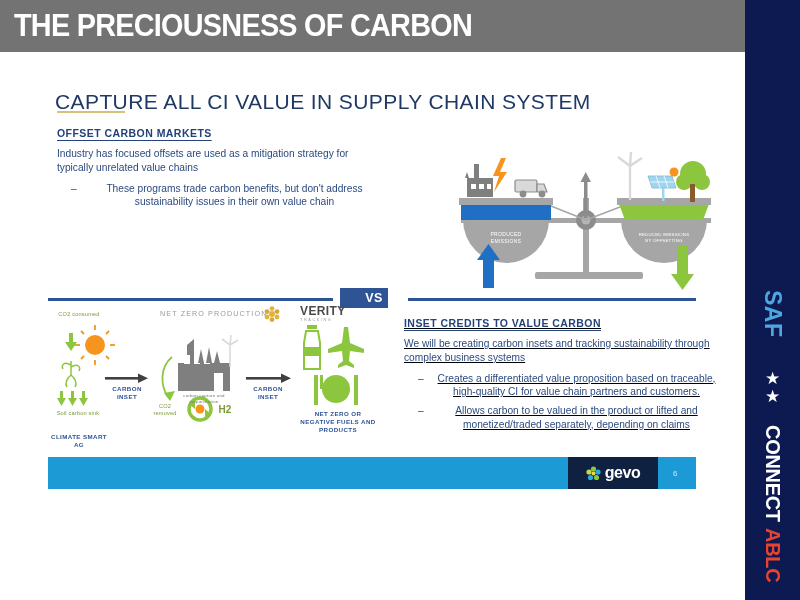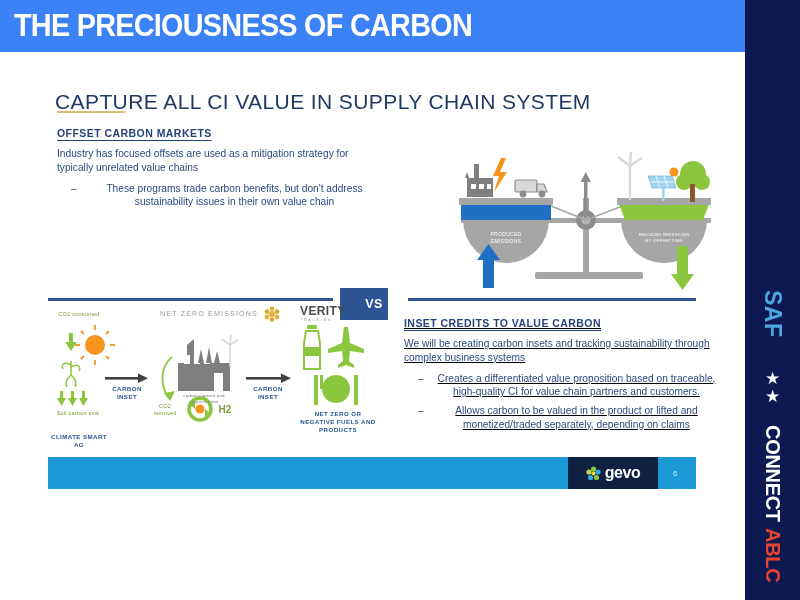--- a/index.html
+++ b/index.html
@@ -7,21 +7,21 @@
     width: 800px; height: 600px;
     font-family: "Liberation Sans", sans-serif;
     background: #0d1a52;
     overflow: hidden;
   }
   #slide { position: relative; width: 800px; height: 600px; background: #0d1a52; }
 
   
   #title-bar {
     position: absolute; left: 0; top: 0; width: 788px; height: 52px;
-    background: #3b82f6;
+    background: #737373;
   }
   #title-text {
     position: absolute; left: 14px; top: 8px;
     font-size: 31px; font-weight: bold; color: #ffffff;
     letter-spacing: -0.8px; font-stretch: condensed;
     transform: scaleX(0.93); transform-origin: left center;
     white-space: nowrap;
   }
 
   
@@ -65,21 +65,21 @@
 
   
   #vs-divider { position: absolute; left: 48px; top: 288px; width: 648px; height: 22px; }
   #vs-line-left {
     position: absolute; left: 0; top: 10px; width: 285px; height: 2.5px; background: #2e5496;
   }
   #vs-line-right {
     position: absolute; right: 0; top: 10px; width: 288px; height: 2.5px; background: #2e5496;
   }
   #vs-badge {
-    position: absolute; left: 292px; top: 0; width: 48px; height: 32px;
+    position: absolute; left: 292px; top: 0; width: 48px; height: 20px;
     background: #2e5496; color: #ffffff; font-size: 12.5px; font-weight: bold;
     display: flex; align-items: center; justify-content: center; letter-spacing: 0.5px; padding-left: 20px;
   }
 
   
   #inset-block { position: absolute; left: 404px; top: 317px; width: 320px; text-decoration: underline; }
 
   
   #process-art { position: absolute; left: 48px; top: 305px; width: 350px; height: 145px; }
   .pa-label {
@@ -345,21 +345,21 @@
 
       <g>
         <circle cx="288" cy="84" r="14" fill="#8cc63f"></circle>
         <rect x="266" y="70" width="4" height="30" fill="#8cc63f"></rect>
         <rect x="272" y="70" width="3" height="14" fill="#8cc63f"></rect>
         <rect x="306" y="70" width="4" height="30" fill="#8cc63f"></rect>
       </g>
     </svg>
 
     
-    <div class="pa-title" style="left:112px; top:4px;">NET ZERO EMISSIONS</div>
+    <div class="pa-title" style="left:112px; top:4px;">NET ZERO PRODUCTION</div>
     <div class="pa-label" style="left:6px; top:6px; width:50px;">CO2 consumed</div>
     <div class="pa-label" style="left:4px; top:105px; width:52px;">Soil carbon sink</div>
     <div class="pa-label blue" style="left:0px; top:128px; width:62px;">CLIMATE SMART AG</div>
     <div class="pa-label blue" style="left:58px; top:80px; width:42px;">CARBON INSET</div>
     <div class="pa-label grey" style="left:126px; top:88px; width:60px;">carbon capture and sequestration</div>
     <div class="pa-label" style="left:104px; top:98px; width:26px;">CO2 removed</div>
     <div class="pa-label" style="left:168px; top:99px; width:18px; font-size:10px; font-weight:bold;">H2</div>
     <div class="pa-label blue" style="left:199px; top:80px; width:42px;">CARBON INSET</div>
     <div class="pa-label blue" style="left:252px; top:105px; width:76px;">NET ZERO OR NEGATIVE FUELS AND PRODUCTS</div>
 

